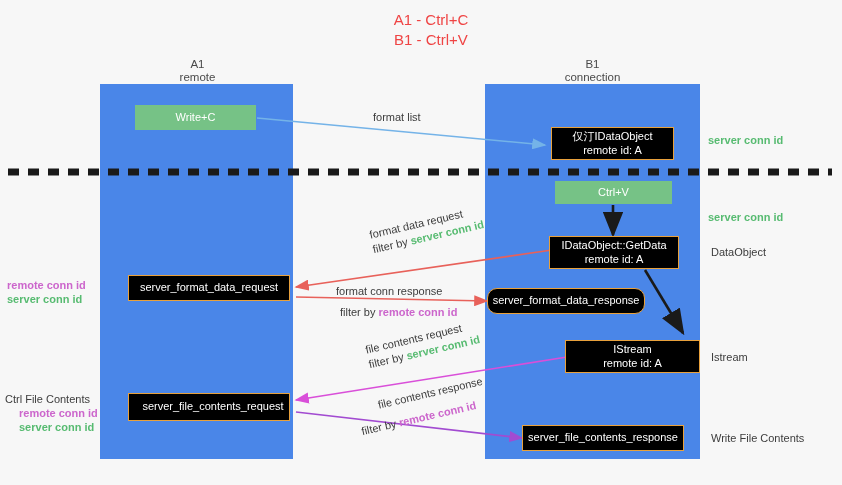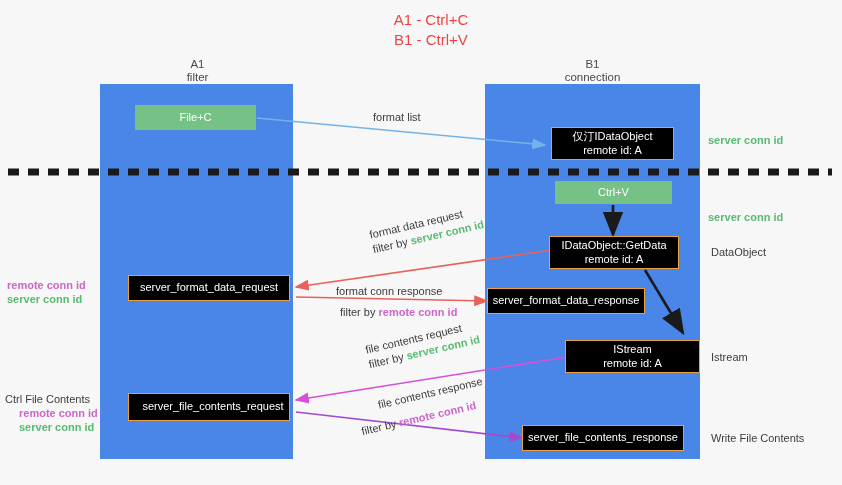--- a/index.html
+++ b/index.html
@@ -60,21 +60,21 @@
   <div class="title">
     <div>A1 - Ctrl+C</div>
     <div>B1 - Ctrl+V</div>
   </div>
 
   <div class="lane" style="left:100px;top:84px;width:193px;height:375px;"></div>
   <div class="lane" style="left:485px;top:84px;width:215px;height:375px;"></div>
 
   <div class="col-head" style="left:140px;top:58px;width:115px;">
     <div>A1</div>
-    <div>filter</div>
+    <div>remote</div>
   </div>
   <div class="col-head" style="left:535px;top:58px;width:115px;">
     <div>B1</div>
     <div>connection</div>
   </div>
 
   <svg class="svg-layer" viewBox="0 0 842 485" xmlns="http://www.w3.org/2000/svg">
     <defs>
       <marker id="ah-blue" markerWidth="9" markerHeight="7" refX="8" refY="3.5" orient="auto">
         <polygon points="0 0, 9 3.5, 0 7" fill="#74b3e8"></polygon>
@@ -104,21 +104,21 @@
     <line x1="552" y1="250" x2="296" y2="287" stroke="#e8615a" stroke-width="1.6" marker-end="url(#ah-red)"></line>
 
     <line x1="296" y1="297" x2="487" y2="301" stroke="#e8615a" stroke-width="1.6" marker-end="url(#ah-red)"></line>
 
     <line x1="567" y1="357" x2="296" y2="400" stroke="#d94fd9" stroke-width="1.6" marker-end="url(#ah-magenta)"></line>
 
     <line x1="296" y1="412" x2="522" y2="438" stroke="#a24bd1" stroke-width="1.6" marker-end="url(#ah-purple)"></line>
   </svg>
 
   <div class="node green" style="left:134px;top:104px;width:123px;height:27px;">
-    <div>File+C</div>
+    <div>Write+C</div>
   </div>
 
   <div class="node orange" style="left:551px;top:127px;width:123px;height:33px;">
     <div>仅汀IDataObject</div>
     <div>remote id: A</div>
   </div>
 
   <div class="node green" style="left:554px;top:180px;width:119px;height:25px;">
     <div>Ctrl+V</div>
   </div>
@@ -130,21 +130,21 @@
 
   <div class="node orange" style="left:565px;top:340px;width:135px;height:33px;">
     <div>IStream</div>
     <div>remote id: A</div>
   </div>
 
   <div class="node orange" style="left:128px;top:275px;width:162px;height:26px;">
     <div>server_format_data_request</div>
   </div>
 
-  <div class="node orange" style="left:487px;top:288px;width:158px;height:26px;">
+  <div class="node orange" style="left:487px;top:288px;width:158px;height:26px;border-radius:10px;">
     <div>server_format_data_response</div>
   </div>
 
   <div class="node orange" style="left:128px;top:393px;width:162px;height:28px;padding-left:8px;">
     <div>server_file_contents_request</div>
   </div>
 
   <div class="node orange" style="left:522px;top:425px;width:162px;height:26px;justify-content:center;">
     <div>server_file_contents_response</div>
   </div>

